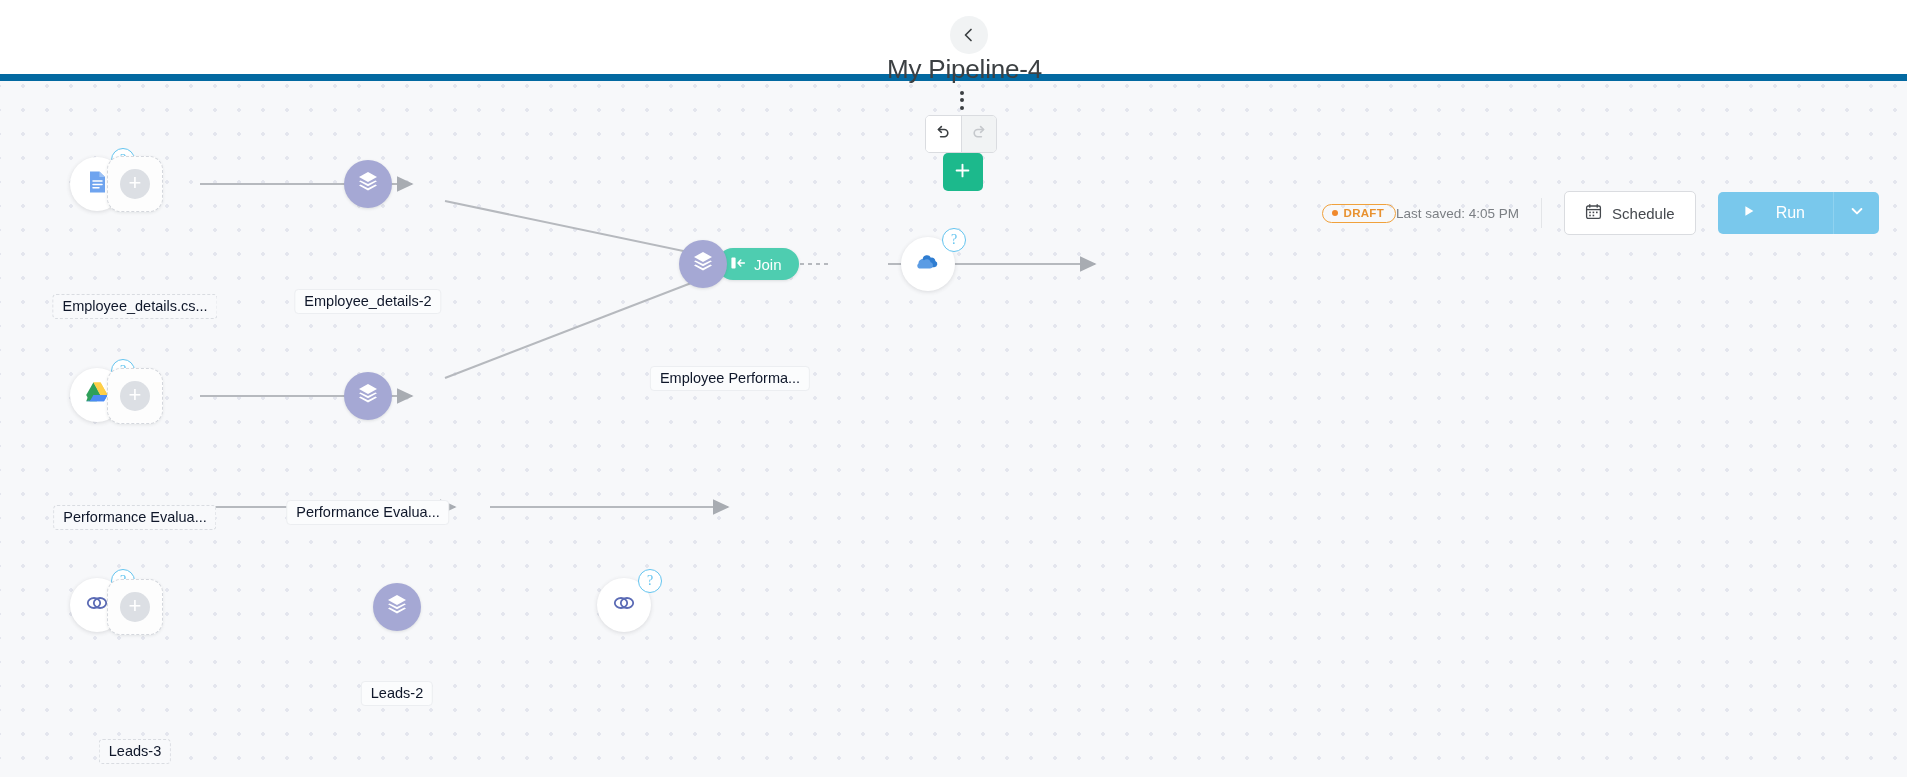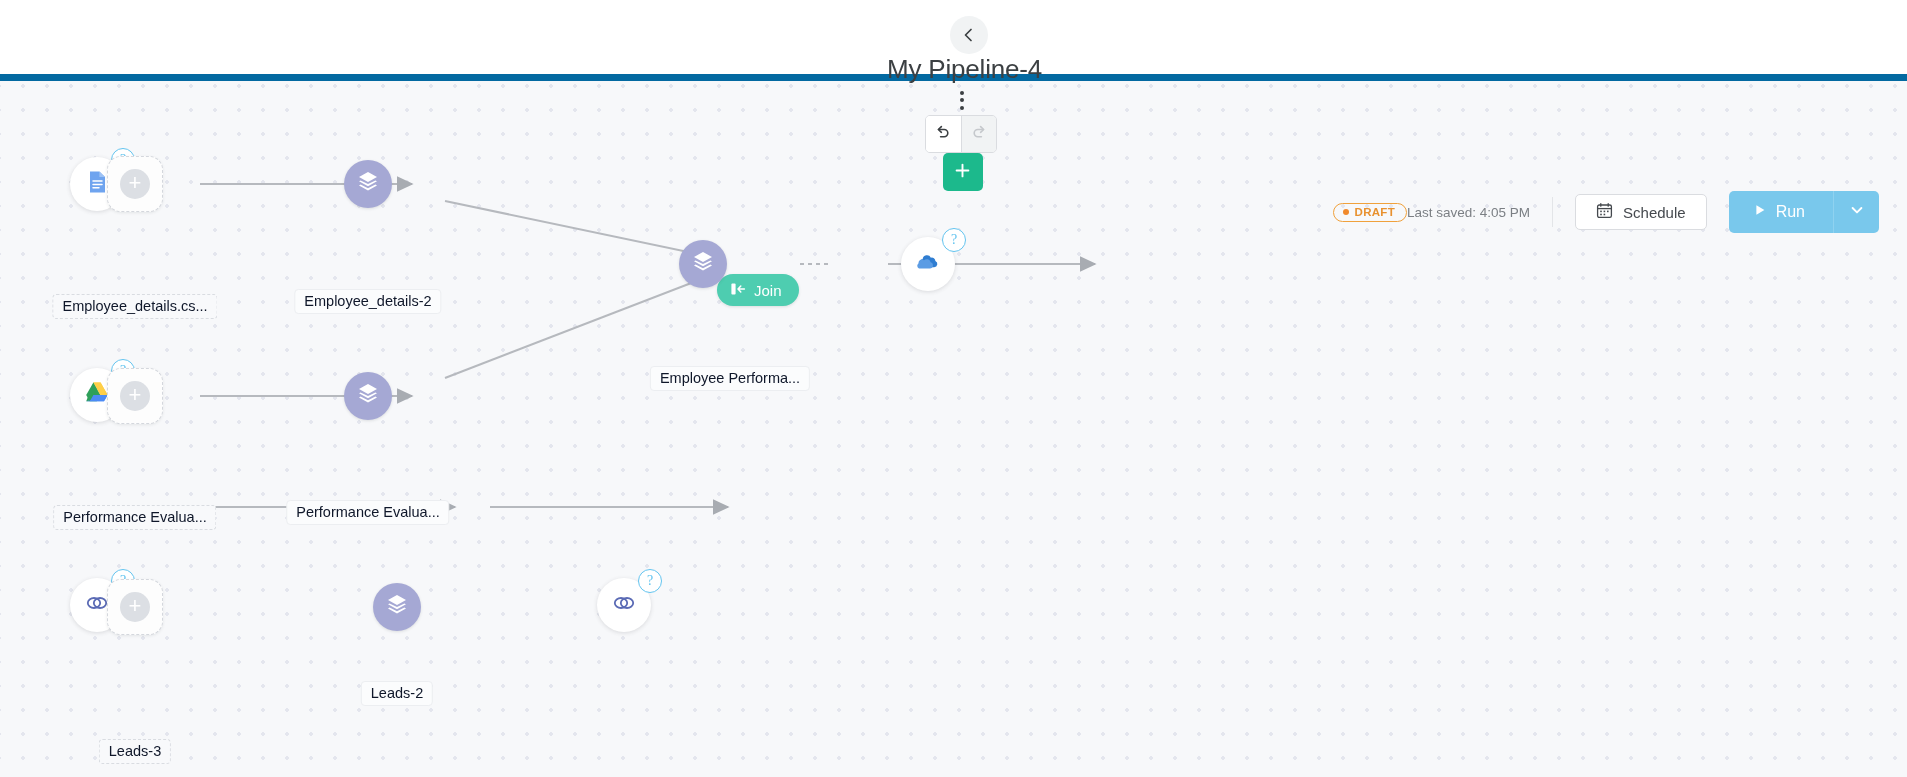--- a/index.html
+++ b/index.html
@@ -111,41 +111,41 @@
     white-space: nowrap;
   }
   .hdr-sep {
     width: 1px; height: 30px;
     background: #e3e5e8;
     margin: 0 22px;
   }
   .schedule-btn {
     display: flex; align-items: center;
     gap: 10px;
-    height: 36px;
+    height: 44px;
     padding: 0 20px;
     border: 1px solid #dadce0;
     border-radius: 5px;
     background: #fff;
     font-size: 15px;
     color: #45494e;
     cursor: pointer;
     white-space: nowrap;
   }
   .run-group {
     margin-left: 22px;
     display: flex;
     height: 42px;
     border-radius: 5px;
     overflow: hidden;
     flex: none;
   }
   .run-btn {
     display: flex; align-items: center; justify-content: center;
-    gap: 9px;
+    gap: 20px;
     background: #79c8ec;
     color: #ffffff;
     font-size: 16px;
     padding: 0 28px 0 24px;
     cursor: pointer;
     white-space: nowrap;
   }
   .run-caret {
     width: 46px;
     background: #79c8ec;
@@ -219,21 +219,20 @@
     height: 32px;
     border-radius: 16px;
     background: #4ecdb0;
     display: flex; align-items: center;
     gap: 8px;
     padding: 0 17px 0 13px;
     color: #ffffff;
     font-size: 15px;
     box-shadow: 0 1px 3px rgba(60,64,67,0.14);
     white-space: nowrap;
-    margin-top: 26px;
   }
   .node-label {
     position: absolute;
     font-size: 14.5px;
     color: #0f172a;
     background: #fbfcfd;
     border: 1px solid #eceef1;
     border-radius: 4px;
     padding: 3px 9px 4px;
     white-space: nowrap;

